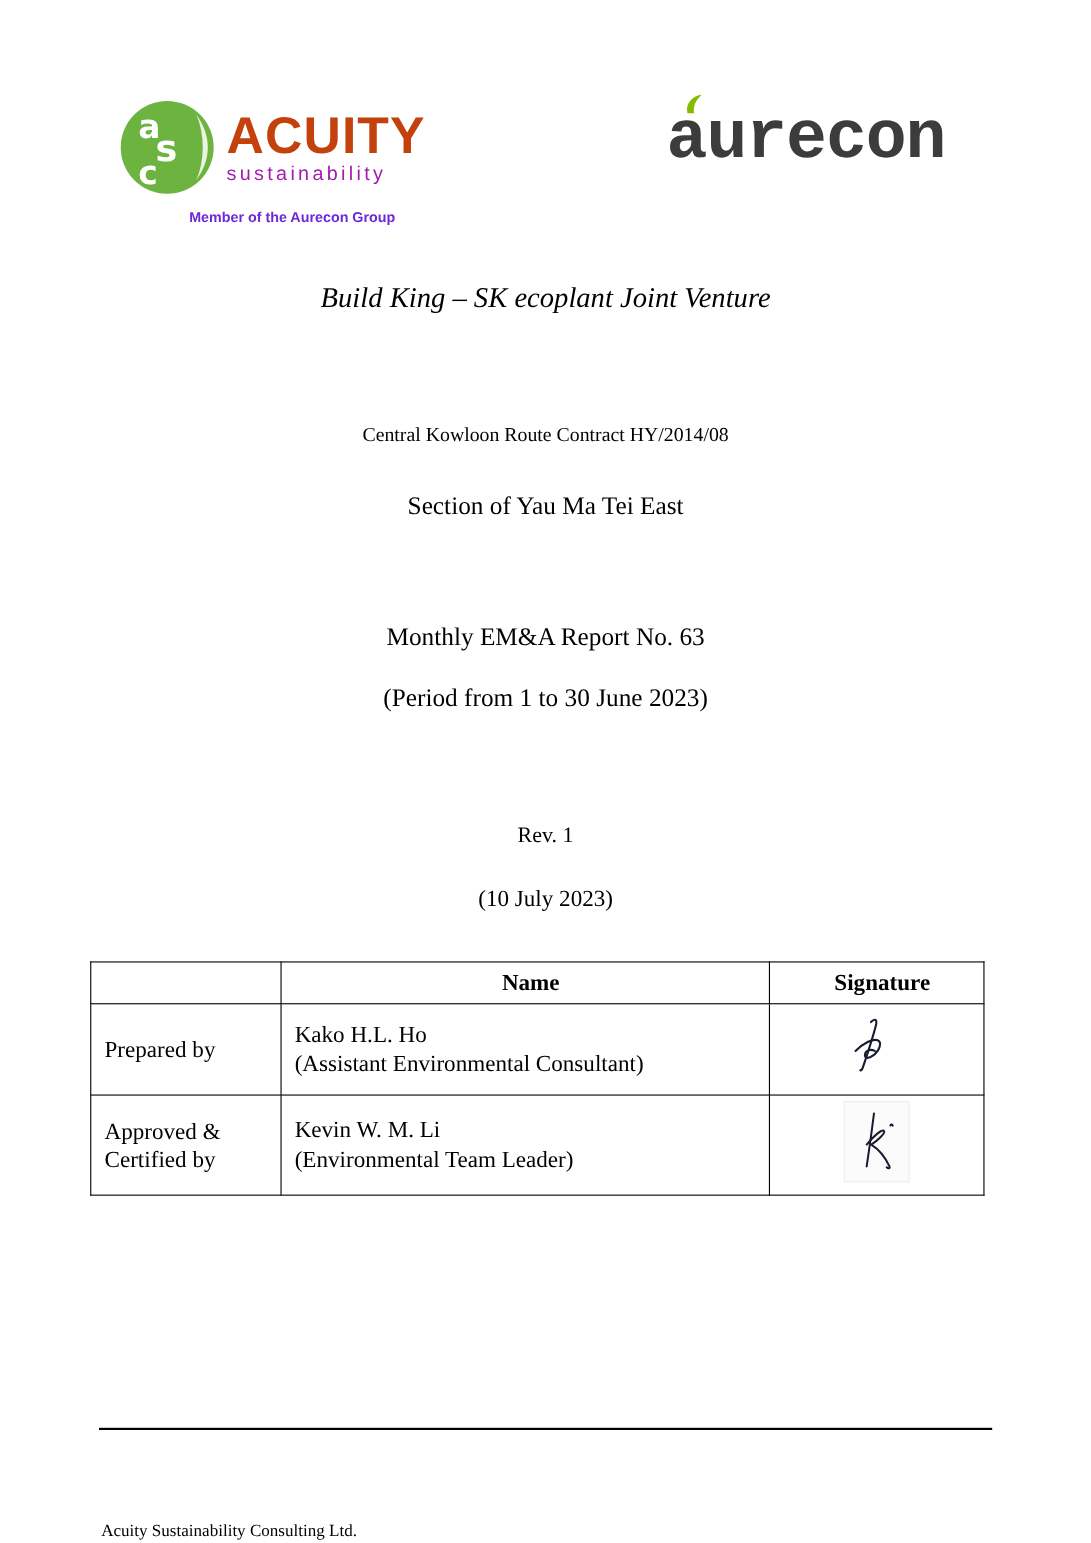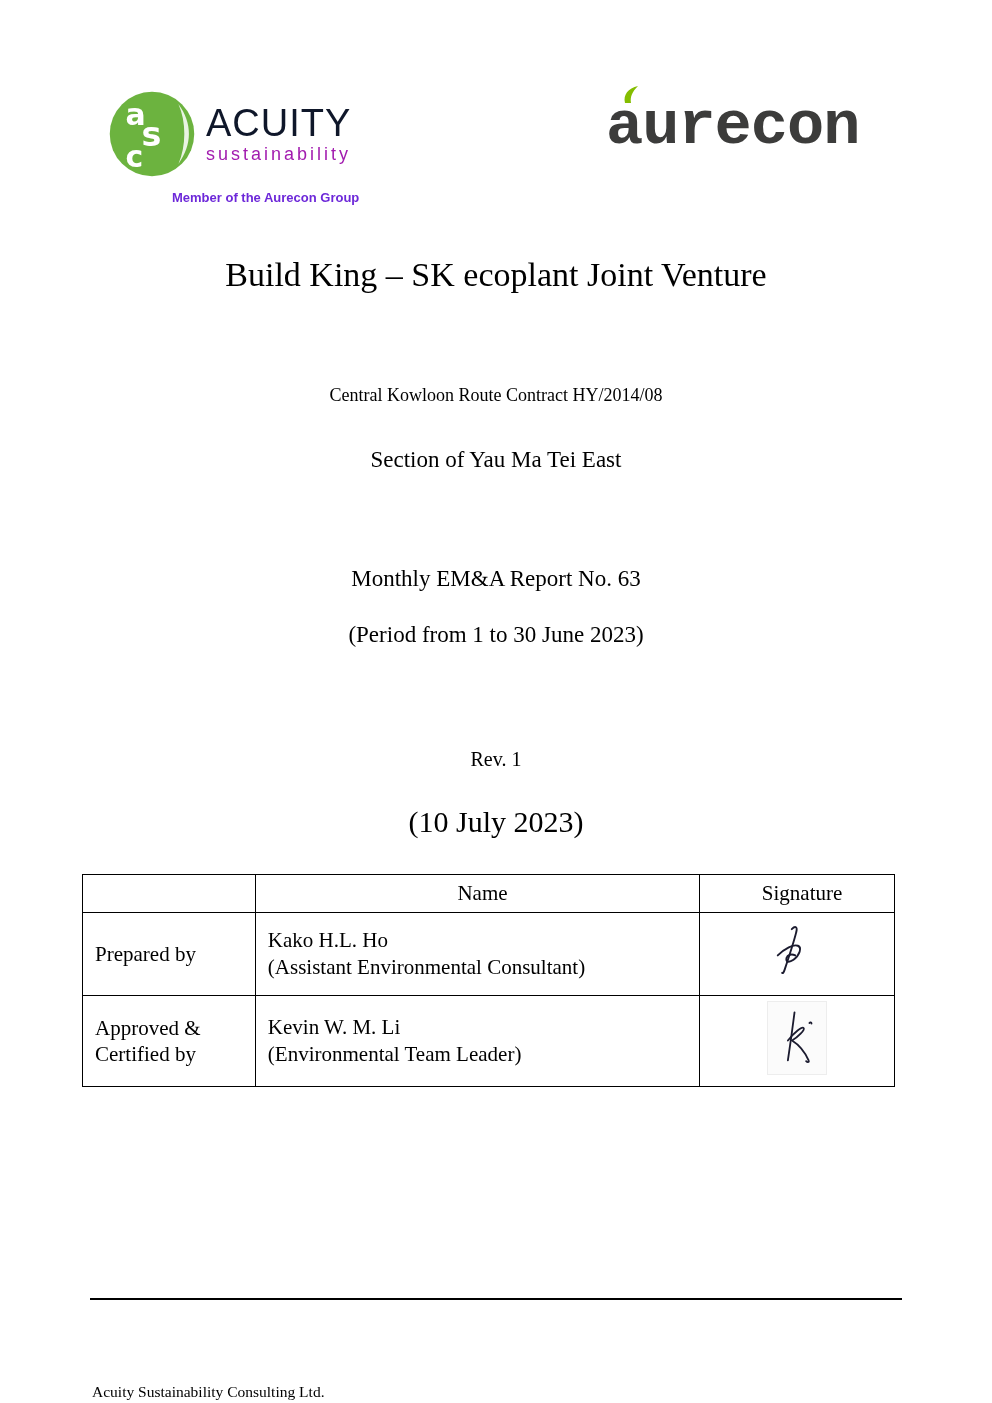--- a/index.html
+++ b/index.html
@@ -15,22 +15,22 @@
     overflow: hidden;
   }
 
   
   .acuity-logo { position: absolute; left: 108px; top: 90px; }
   .acuity-top { display: flex; align-items: center; gap: 10px; }
   .acuity-mark { width: 88px; height: 88px; flex: 0 0 auto; }
   .acuity-word { display: flex; flex-direction: column; }
   .acuity-name {
     font-family: "Liberation Sans", sans-serif;
-    font-weight: normal; font-size: 38px; line-height: 1.0;
-    color: #0f172a; letter-spacing: 1px;
+    font-weight: bold; font-size: 47px; line-height: 1.0;
+    color: #c2410c; letter-spacing: 1px;
   }
   .acuity-sub {
     font-family: "Liberation Sans", sans-serif;
     font-size: 18px; color: #a21caf; letter-spacing: 3px; margin-top: 2px;
   }
   .acuity-member {
     font-family: "Liberation Sans", sans-serif;
     font-weight: bold; font-size: 13px; color: #6d28d9;
     margin-top: 12px; margin-left: 64px;
   }
@@ -38,37 +38,37 @@
   .aurecon-logo { position: absolute; left: 606px; top: 96px; }
   .aurecon-text {
     font-family: Liberation Mono, monospace;
     font-weight: bold; font-size: 62px; line-height: 1.0;
     color: #3c3c3b; letter-spacing: -1px;
   }
   .aurecon-accent { position: absolute; left: 16px; top: -10px; width: 20px; height: 20px; }
 
   
   .center-line { position: absolute; left: 0; width: 100%; text-align: center; }
-  .doc-title { top: 256px; font-size: 34px; }
+  .doc-title { top: 256px; font-size: 26px; font-style: italic; }
   .line-contract { top: 385px; font-size: 18px; }
   .line-section  { top: 447px; font-size: 23px; }
   .line-report   { top: 566px; font-size: 23px; }
   .line-period   { top: 622px; font-size: 23px; }
   .line-rev      { top: 748px; font-size: 20px; }
-  .line-date     { top: 805px; font-size: 30px; }
+  .line-date     { top: 805px; font-size: 21px; }
 
   
   .sign-table {
     position: absolute; top: 874px; left: 82px; width: 813px;
     border-collapse: collapse; font-size: 21px;
   }
   .sign-table th, .sign-table td {
     border: 1.5px solid #000; padding: 6px 12px; vertical-align: middle;
   }
-  .sign-table th { height: 36px; font-weight: normal; text-align: center; padding-left: 22px; }
+  .sign-table th { height: 36px; font-weight: bold; text-align: center; padding-left: 22px; }
   .sign-table td { height: 82px; }
   .cell-role { white-space: pre-line; line-height: 1.25; }
   .cell-name span { display: block; line-height: 1.3; }
   .cell-sig { text-align: center; padding: 2px 6px; }
   .sig-box { display: inline-block; background: #fbfbfb; box-shadow: 0 0 0 1px #ededed; line-height: 0; }
   .sig-plain { display: inline-block; line-height: 0; }
 
   
   .footer-rule {
     position: absolute; top: 1298px; left: 90px; width: 812px;

